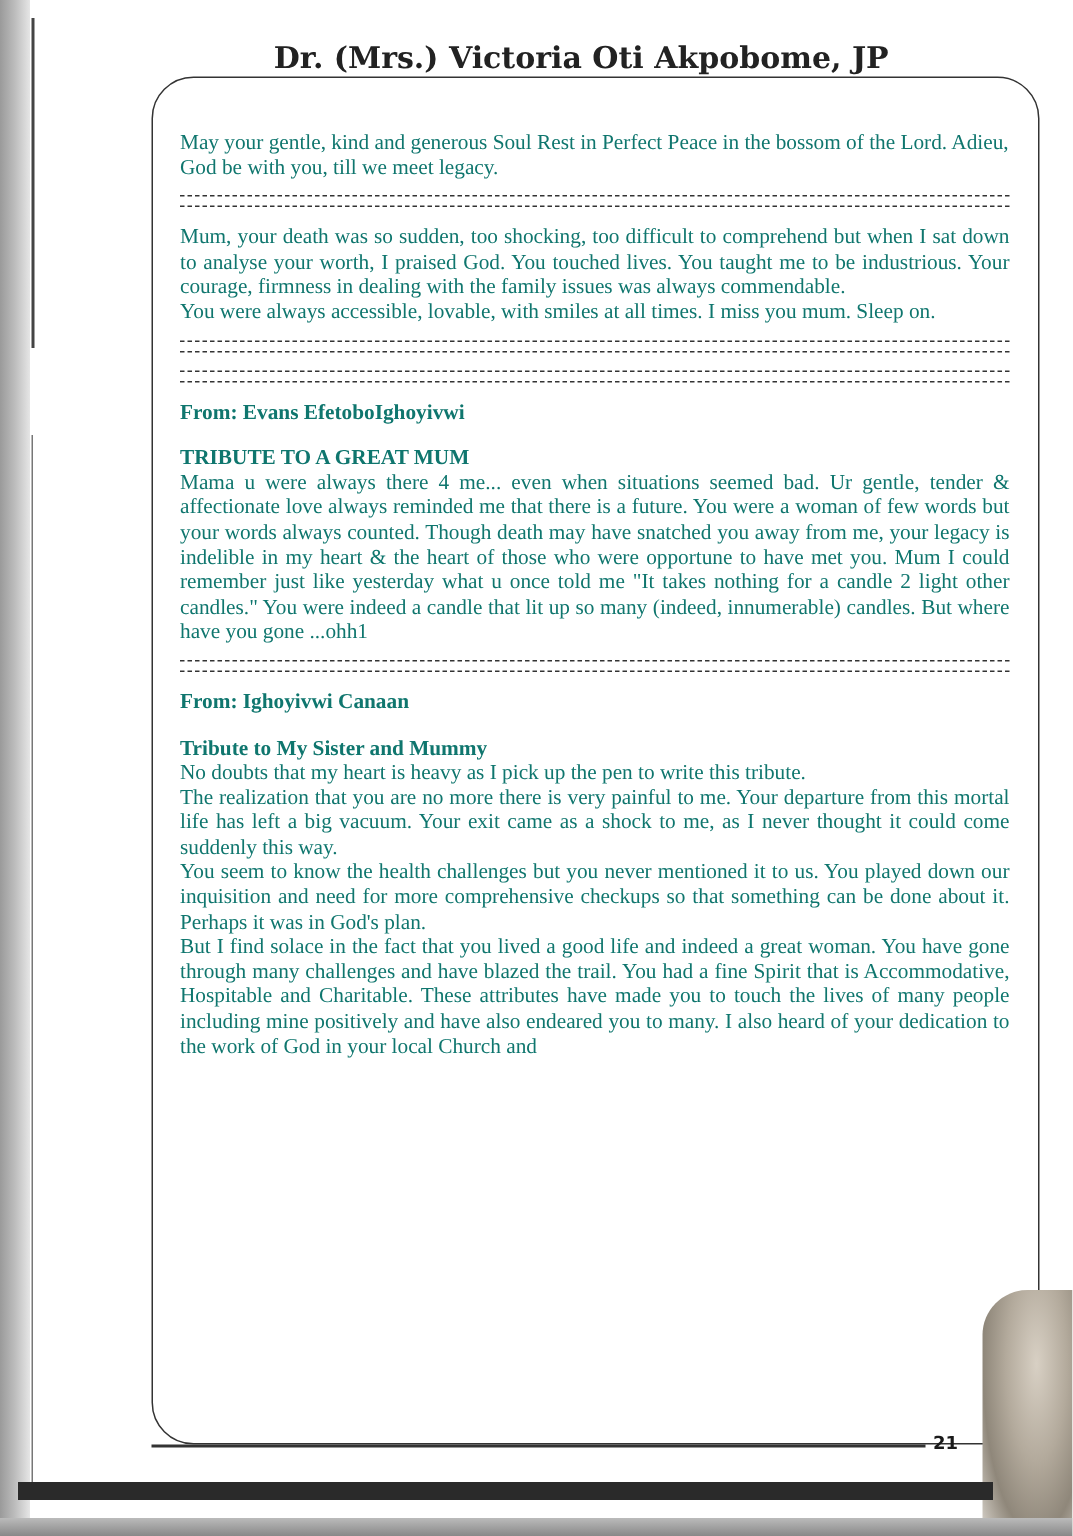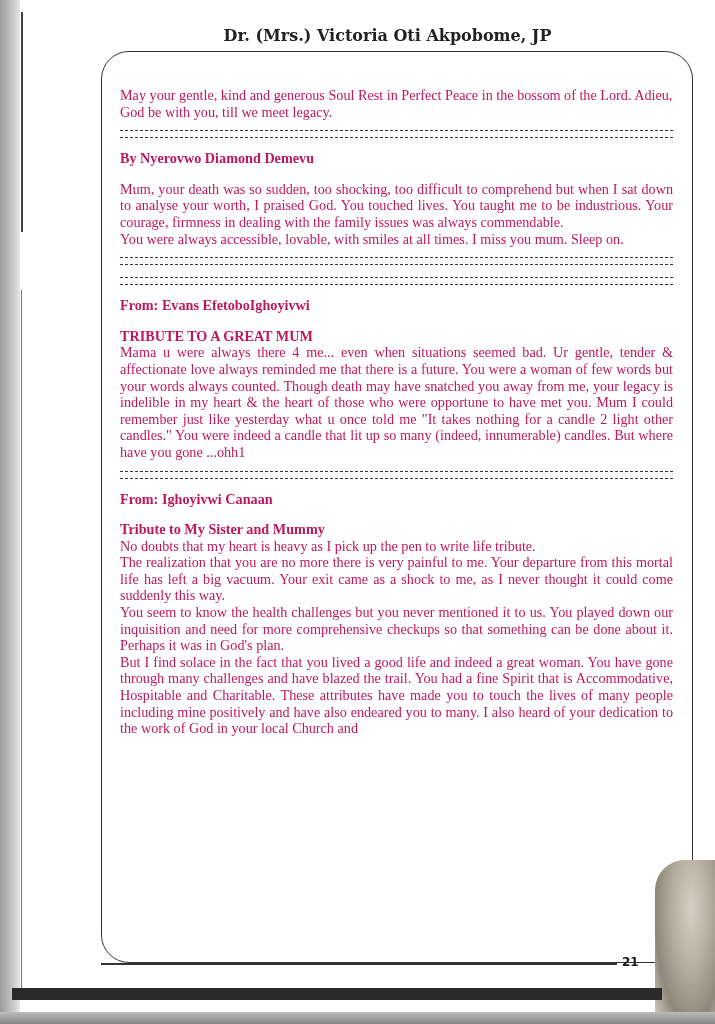--- a/index.html
+++ b/index.html
@@ -14,32 +14,32 @@
     background: linear-gradient(90deg, #9a9a9a 0%, #bdbdbd 50%, #e6e6e6 100%);
   }
   .binding-line {
     position: absolute; left: 21px; top: 12px; width: 2px; height: 220px; background: #444;
   }
   .binding-line2 {
     position: absolute; left: 21px; top: 290px; width: 1px; height: 700px; background: #777;
   }
   .page-header {
     position: absolute; left: 0; width: 715px; top: 26px; text-align: center;
-    font-family: "DejaVu Serif", serif; font-weight: bold; font-size: 16px; color: #222;
+    font-family: "DejaVu Serif", serif; font-weight: bold; font-size: 20px; color: #222;
     padding-left: 60px; box-sizing: border-box;
   }
   .box {
     position: absolute; left: 101px; top: 51px; width: 592px; height: 912px;
     border: 1.5px solid #333; border-radius: 28px; border-bottom-right-radius: 0;
     border-right: 1.5px solid #333; box-sizing: border-box;
   }
   .content {
     position: absolute; left: 120px; top: 87px; width: 553px;
     font-family: "Liberation Serif", serif; font-size: 14.2px; line-height: 16.6px;
-    text-align: justify; color: #be185d;
+    text-align: justify; color: #0f766e;
   }
   .content p { margin: 0; }
   .sep {
     height: 6px; margin: 10px 0 12px 0;
     border-top: 1px dashed #333; border-bottom: 1px dashed #333;
   }
   .author { font-weight: bold; margin: 0 0 14px 0 !important; }
   .author.tight { margin-bottom: 2px !important; }
   .title { font-weight: bold; margin: 14px 0 0 0 !important; }
   .footer-line {
@@ -74,41 +74,40 @@
 <div class="box"></div>
 
 <div class="content">
   <section>
     <p>May your gentle, kind and generous Soul Rest in Perfect Peace in the bossom of the Lord. Adieu,</p>
     <p>God be with you, till we meet legacy.</p>
   </section>
   <div class="sep"></div>
 
   <section>
-    <p class="author">By Nyerovwo Diamond Demevu</p>
     <p>Mum, your death was so sudden, too shocking, too difficult to comprehend but when I sat down to analyse your worth, I praised God. You touched lives. You taught me to be industrious. Your courage, firmness in dealing with the family issues was always commendable.</p>
     <p> You were always accessible, lovable, with smiles at all times. I miss you mum. Sleep on.</p>
   </section>
   <div class="sep"></div>
 
   <section>
   </section>
   <div class="sep"></div>
 
   <section>
     <p class="author" style="margin-bottom:0 !important">From: Evans EfetoboIghoyivwi</p>
     <p class="title">TRIBUTE TO A GREAT MUM</p>
     <p>Mama u were always there 4 me... even when situations seemed bad. Ur gentle, tender &amp; affectionate love always reminded me that there is a future. You  were a woman of few words but your words always counted. Though death may have snatched you away from me, your legacy is indelible in my heart &amp; the heart of those who were opportune to have met you. Mum I could remember just like yesterday what u once told me "It takes nothing for a candle 2 light other candles." You were indeed a candle that lit up so many (indeed, innumerable) candles. But where have you gone ...ohh1</p>
   </section>
   <div class="sep"></div>
 
   <section>
     <p class="author" style="margin-bottom:0 !important">From: Ighoyivwi Canaan</p>
     <p class="title">Tribute to My Sister and Mummy</p>
-    <p>No doubts that my heart is heavy as I pick up the pen to write life tribute.</p>
+    <p>No doubts that my heart is heavy as I pick up the pen to write this tribute.</p>
     <p>The realization that you are no more there is very painful to me. Your departure from this mortal life has left a big vacuum. Your exit came as a shock to me, as I never thought it could come suddenly this way.</p>
     <p>You seem to know the health challenges but you never mentioned it to us. You played down our inquisition and need for more comprehensive checkups so that something can be done about it. Perhaps it was in God's plan.</p>
     <p>But I find solace in the fact that you lived a good life and indeed a great woman. You have gone through many challenges and have blazed the trail. You had a fine Spirit that is Accommodative, Hospitable and Charitable. These attributes have made you to touch the lives of many people including mine positively and have also endeared you to many. I also heard of your dedication to the work of God in your local Church and</p>
   </section>
 </div>
 
 <div class="footer-line"></div>
 <div class="page-number">21</div>
 <div class="photo"></div>
 <div class="bottom-bar"></div>

